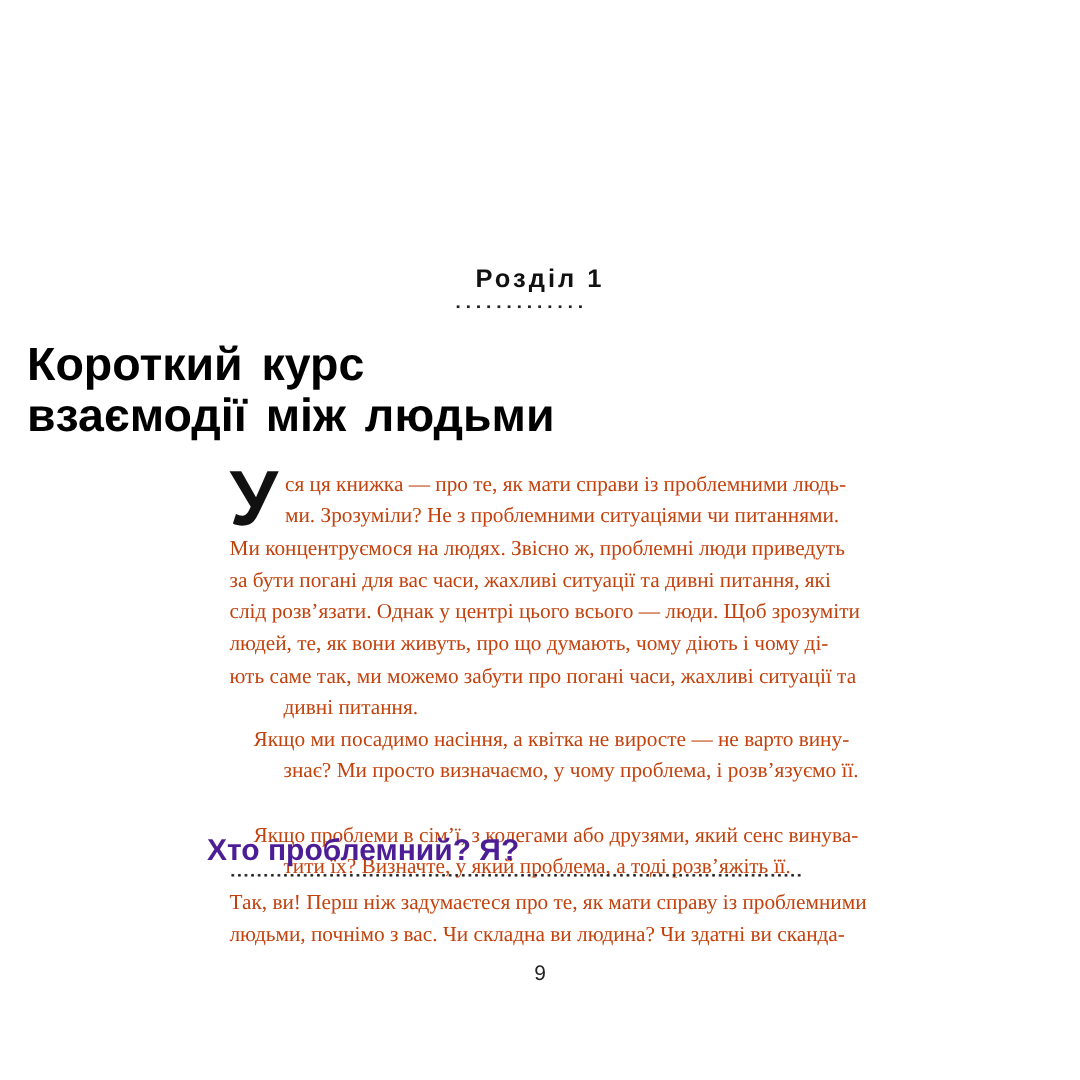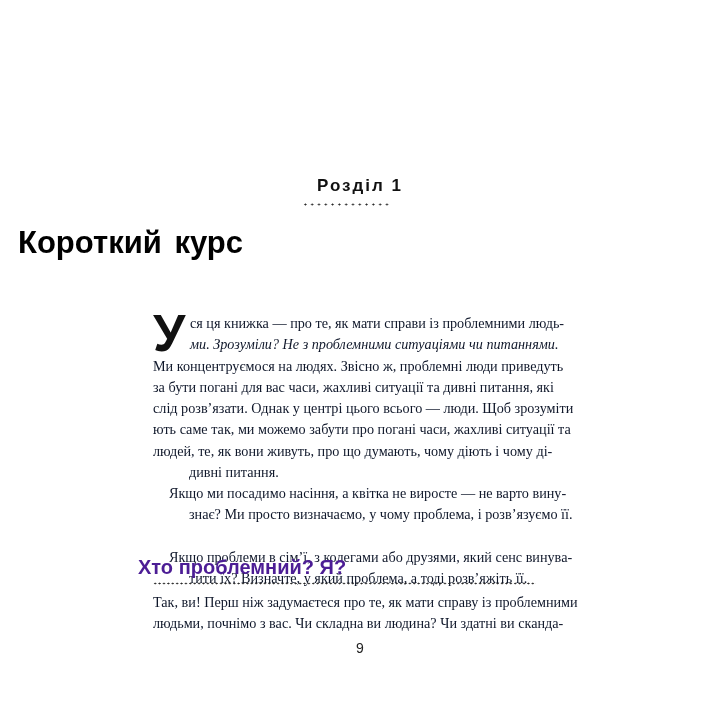--- a/index.html
+++ b/index.html
@@ -15,21 +15,21 @@
       background-image: radial-gradient(circle, #222 0.9px, transparent 1.1px);
       background-size: 6.8px 3px; background-repeat: repeat-x;
     }
     .chapter-title {
       position: absolute; left: 0; width: 592px; top: 226px; text-align: left;
       font-family: "Liberation Sans", sans-serif; font-weight: bold; font-size: 31px;
       line-height: 34px; color: #000; word-spacing: 4px; margin-left: 18px;
     }
     .body-text {
       position: absolute; left: 153px; width: 384px;
-      font-family: "Liberation Serif", serif; font-size: 14.2px; color: #0f172a;
+      font-family: "Liberation Serif", serif; font-size: 14.2px; color: #c2410c;
       line-height: 21.3px;
     }
     .line {
       display: block; white-space: nowrap; text-align: justify; text-align-last: justify;
       height: 21.3px;
     }
     .line.last { text-align-last: left; margin-left: 36px; }
     .indent { padding-left: 16px; }
     .dropcap-wrap { position: absolute; left: 153px; top: 311px; }
     .dropcap {
@@ -54,34 +54,35 @@
 </head>
 <body>
 
 <div class="page">
 
   <div class="chapter-label">Розділ 1</div>
   <div class="chapter-dots"></div>
 
   <div class="chapter-title">
     <div>Короткий курс</div>
+    <div>взаємодії між людьми</div>
   </div>
 
   <div class="dropcap-wrap">
     <span class="dropcap">У</span>
   </div>
 
   <div class="body-text" style="top:313px;">
     <span class="line" style="padding-left:37px;">ся ця книжка — про те, як мати справи із проблемними людь-</span>
-    <span class="line" style="padding-left:37px;font-style:italic;">ми. Зрозуміли? Не з проблемними ситуаціями чи питаннями.</span>
+    <span class="line" style="padding-left:37px;">ми. Зрозуміли? Не з проблемними ситуаціями чи питаннями.</span>
     <span class="line">Ми концентруємося на людях. Звісно ж, проблемні люди приведуть</span>
     <span class="line">за бути погані для вас часи, жахливі ситуації та дивні питання, які</span>
     <span class="line">слід розв’язати. Однак у центрі цього всього — люди. Щоб зрозуміти</span>
+    <span class="line">людей, те, як вони живуть, про що думають, чому діють і чому ді-</span>
     <span class="line">ють саме так, ми можемо забути про погані часи, жахливі ситуації та</span>
-    <span class="line">людей, те, як вони живуть, про що думають, чому діють і чому ді-</span>
     <span class="line last">дивні питання.</span>
   </div>
 
   <div class="body-text" style="top:483px;">
     <span class="line indent">Якщо ми посадимо насіння, а квітка не виросте — не варто вину-</span>
     <span class="line last">знає? Ми просто визначаємо, у чому проблема, і розв’язуємо її.</span>
   </div>
 
   <div class="body-text" style="top:547px; margin-top:-22px;">
   </div>

